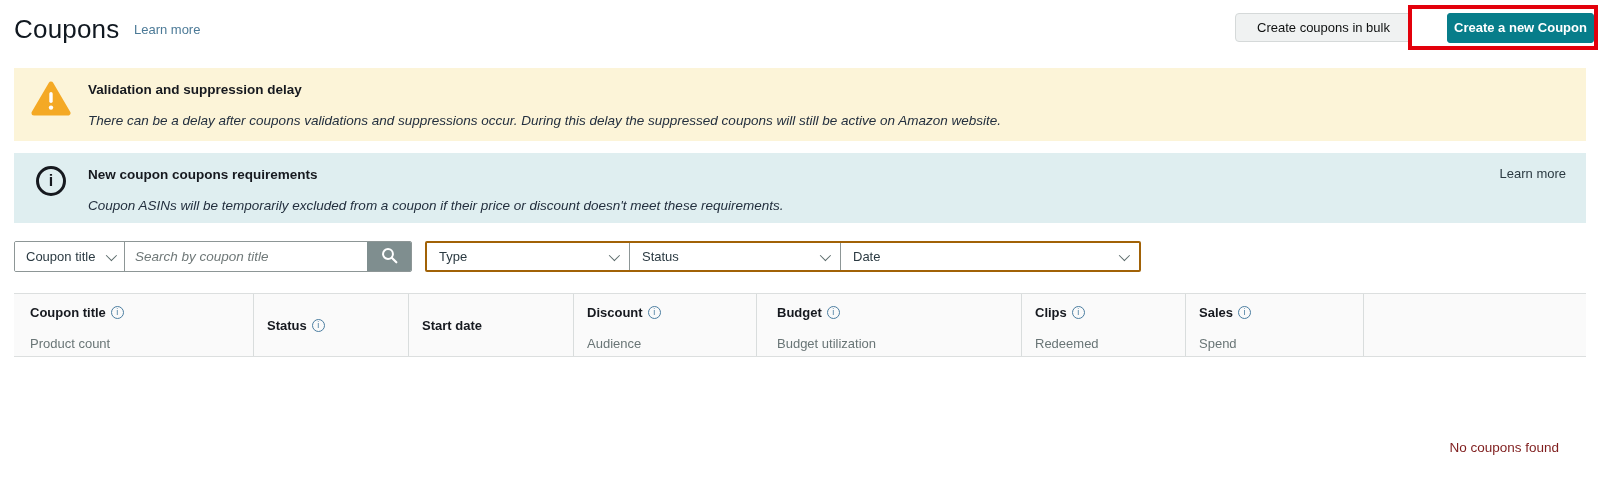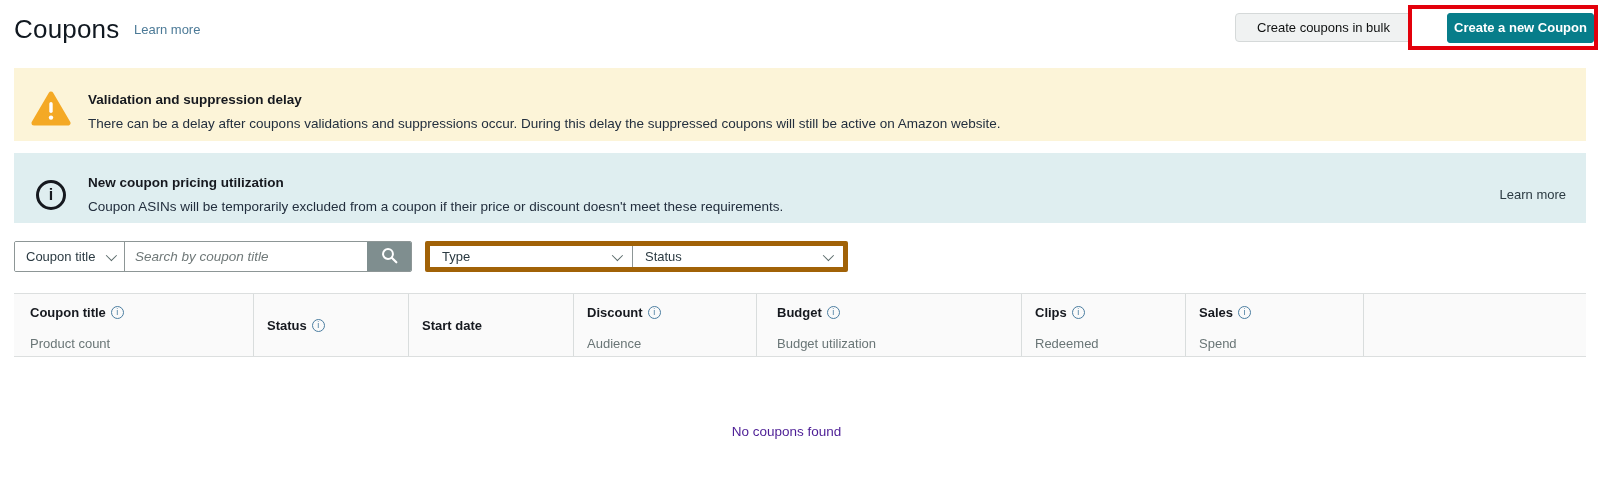--- a/index.html
+++ b/index.html
@@ -24,27 +24,27 @@
     position:absolute; left:1408px; top:5px; width:190px; height:45px;
     border:4px solid #e3000b; display:flex; align-items:center; justify-content:center;
   }
   .create-btn {
     width:170px; height:30px; background:#077d8a; border:1px solid #077d8a; border-radius:3px;
     color:#ffffff; font-size:13px; font-weight:700; display:flex; align-items:center; justify-content:center;
     cursor:pointer; font-family:inherit;margin-left:35px;
   }
 
   
-  .banner { position:absolute; left:14px; width:1572px; display:flex; align-items:center; }
+  .banner { position:absolute; left:14px; width:1572px; display:flex; align-items:flex-start; }
   .banner-warning { top:68px; height:73px; background:#fcf4d8; }
   .banner-info    { top:153px; height:70px; background:#dfeef0; }
   .banner-icon-wrap { width:74px; display:flex; justify-content:center; padding-top:13px; flex:none; }
   .banner-text { padding-top:13px; font-size:13.5px; line-height:17px; color:#232f3e; }
   .banner-title { font-weight:700; color:#16191f; }
-  .banner-body { margin-top:7px; }
+  .banner-body { margin-top:14px;font-style:italic; }
   .banner-right { margin-left:auto; padding:13px 20px 0 0; font-size:13px; color:#2b3a42; cursor:pointer; white-space:nowrap; }
   .info-circle {
     width:30px; height:30px; border:3px solid #16191f; border-radius:50%;
     display:flex; align-items:center; justify-content:center;
     font-weight:700; font-size:16px; color:#16191f; background:transparent;
   }
   .info-circle::before { content:"i"; }
 
   
   .filters { position:absolute; left:14px; top:241px; height:31px; display:flex; }
@@ -55,21 +55,21 @@
     border-right:1px solid #8d9696;
   }
   .search-input {
     width:242px; border:none; outline:none; padding:0 10px; font-size:13.5px;
     font-family:inherit; color:#0f1111; background:#fff;
   }
   .search-input::placeholder { font-style:italic; color:#6f7878; }
   .search-btn {
     width:44px; background:#7f8e8f; border:none; display:flex; align-items:center; justify-content:center; cursor:pointer;
   }
-  .dd-group { display:flex; height:31px; margin-left:13px; border:5px solid #a16207; border-radius:2px; background:#fff; }
+  .dd-group { display:flex; height:31px; margin-left:13px; border:2px solid #a16207; border-radius:2px; background:#fff; }
   .dd {
     display:flex; align-items:center; justify-content:space-between;
     padding:0 12px; font-size:13px; color:#2b3a42; cursor:pointer;
   }
   .dd + .dd { border-left:1px solid #8d9696; }
   .dd-type { width:202px; } .dd-status { width:211px; } .dd-date { width:299px; }
   .chev {
     width:8px; height:8px; border-right:1.7px solid #5a6a6a; border-bottom:1.7px solid #5a6a6a;
     transform:rotate(45deg) translateY(-2px); flex:none; margin-left:8px;
   }
@@ -89,22 +89,22 @@
   .h1 { font-weight:700; color:#16191f; display:flex; align-items:center; line-height:17px; }
   .h2 { color:#697576; margin-top:14px; line-height:17px; }
   .hinfo {
     width:13px; height:13px; border:1.4px solid #4a7da0; border-radius:50%; margin-left:5px;
     display:inline-flex; align-items:center; justify-content:center;
     font-size:9px; font-weight:400; color:#4a7da0; cursor:pointer; flex:none;
   }
   .hinfo::before { content:"i"; }
 
   .empty-row {
-    position:absolute; left:14px; top:424px; width:1545px; text-align:center;
-    font-size:13.5px; color:#4c1d95;
+    position:absolute; left:14px; top:440px; width:1545px; text-align:right;
+    font-size:13.5px; color:#7f1d1d;
   }
 </style>
 </head>
 <body>
 
 <div id="app">
 
   <div class="topbar">
     <span class="page-title">Coupons</span>
     <span class="title-link">Learn more</span>
@@ -130,21 +130,21 @@
       <div class="banner-title">Validation and suppression delay</div>
       <div class="banner-body">There can be a delay after coupons validations and suppressions occur. During this delay the suppressed coupons will still be active on Amazon website.</div>
     </div>
   </div>
 
   <div class="banner banner-info">
     <div class="banner-icon-wrap">
       <span class="info-circle"></span>
     </div>
     <div class="banner-text">
-      <div class="banner-title">New coupon pricing utilization</div>
+      <div class="banner-title">New coupon coupons requirements</div>
       <div class="banner-body">Coupon ASINs will be temporarily excluded from a coupon if their price or discount doesn't meet these requirements.</div>
     </div>
     <div class="banner-right">Learn more</div>
   </div>
 
   <div class="filters">
     <div class="search-group">
       <div class="cat-select">
         <span>Coupon title</span>
         <span class="chev"></span>
@@ -161,20 +161,24 @@
     </div>
     <div class="dd-group">
       <div class="dd dd-type">
         <span>Type</span>
         <span class="chev"></span>
       </div>
       <div class="dd dd-status">
         <span>Status</span>
         <span class="chev"></span>
       </div>
+      <div class="dd dd-date">
+        <span>Date</span>
+        <span class="chev"></span>
+      </div>
     </div>
   </div>
 
   <div class="table-header">
     <div class="col c1">
       <div class="h1">
           <span>Coupon title</span>
           <span class="hinfo"></span>
         </div>
       <div class="h2">Product count</div>

